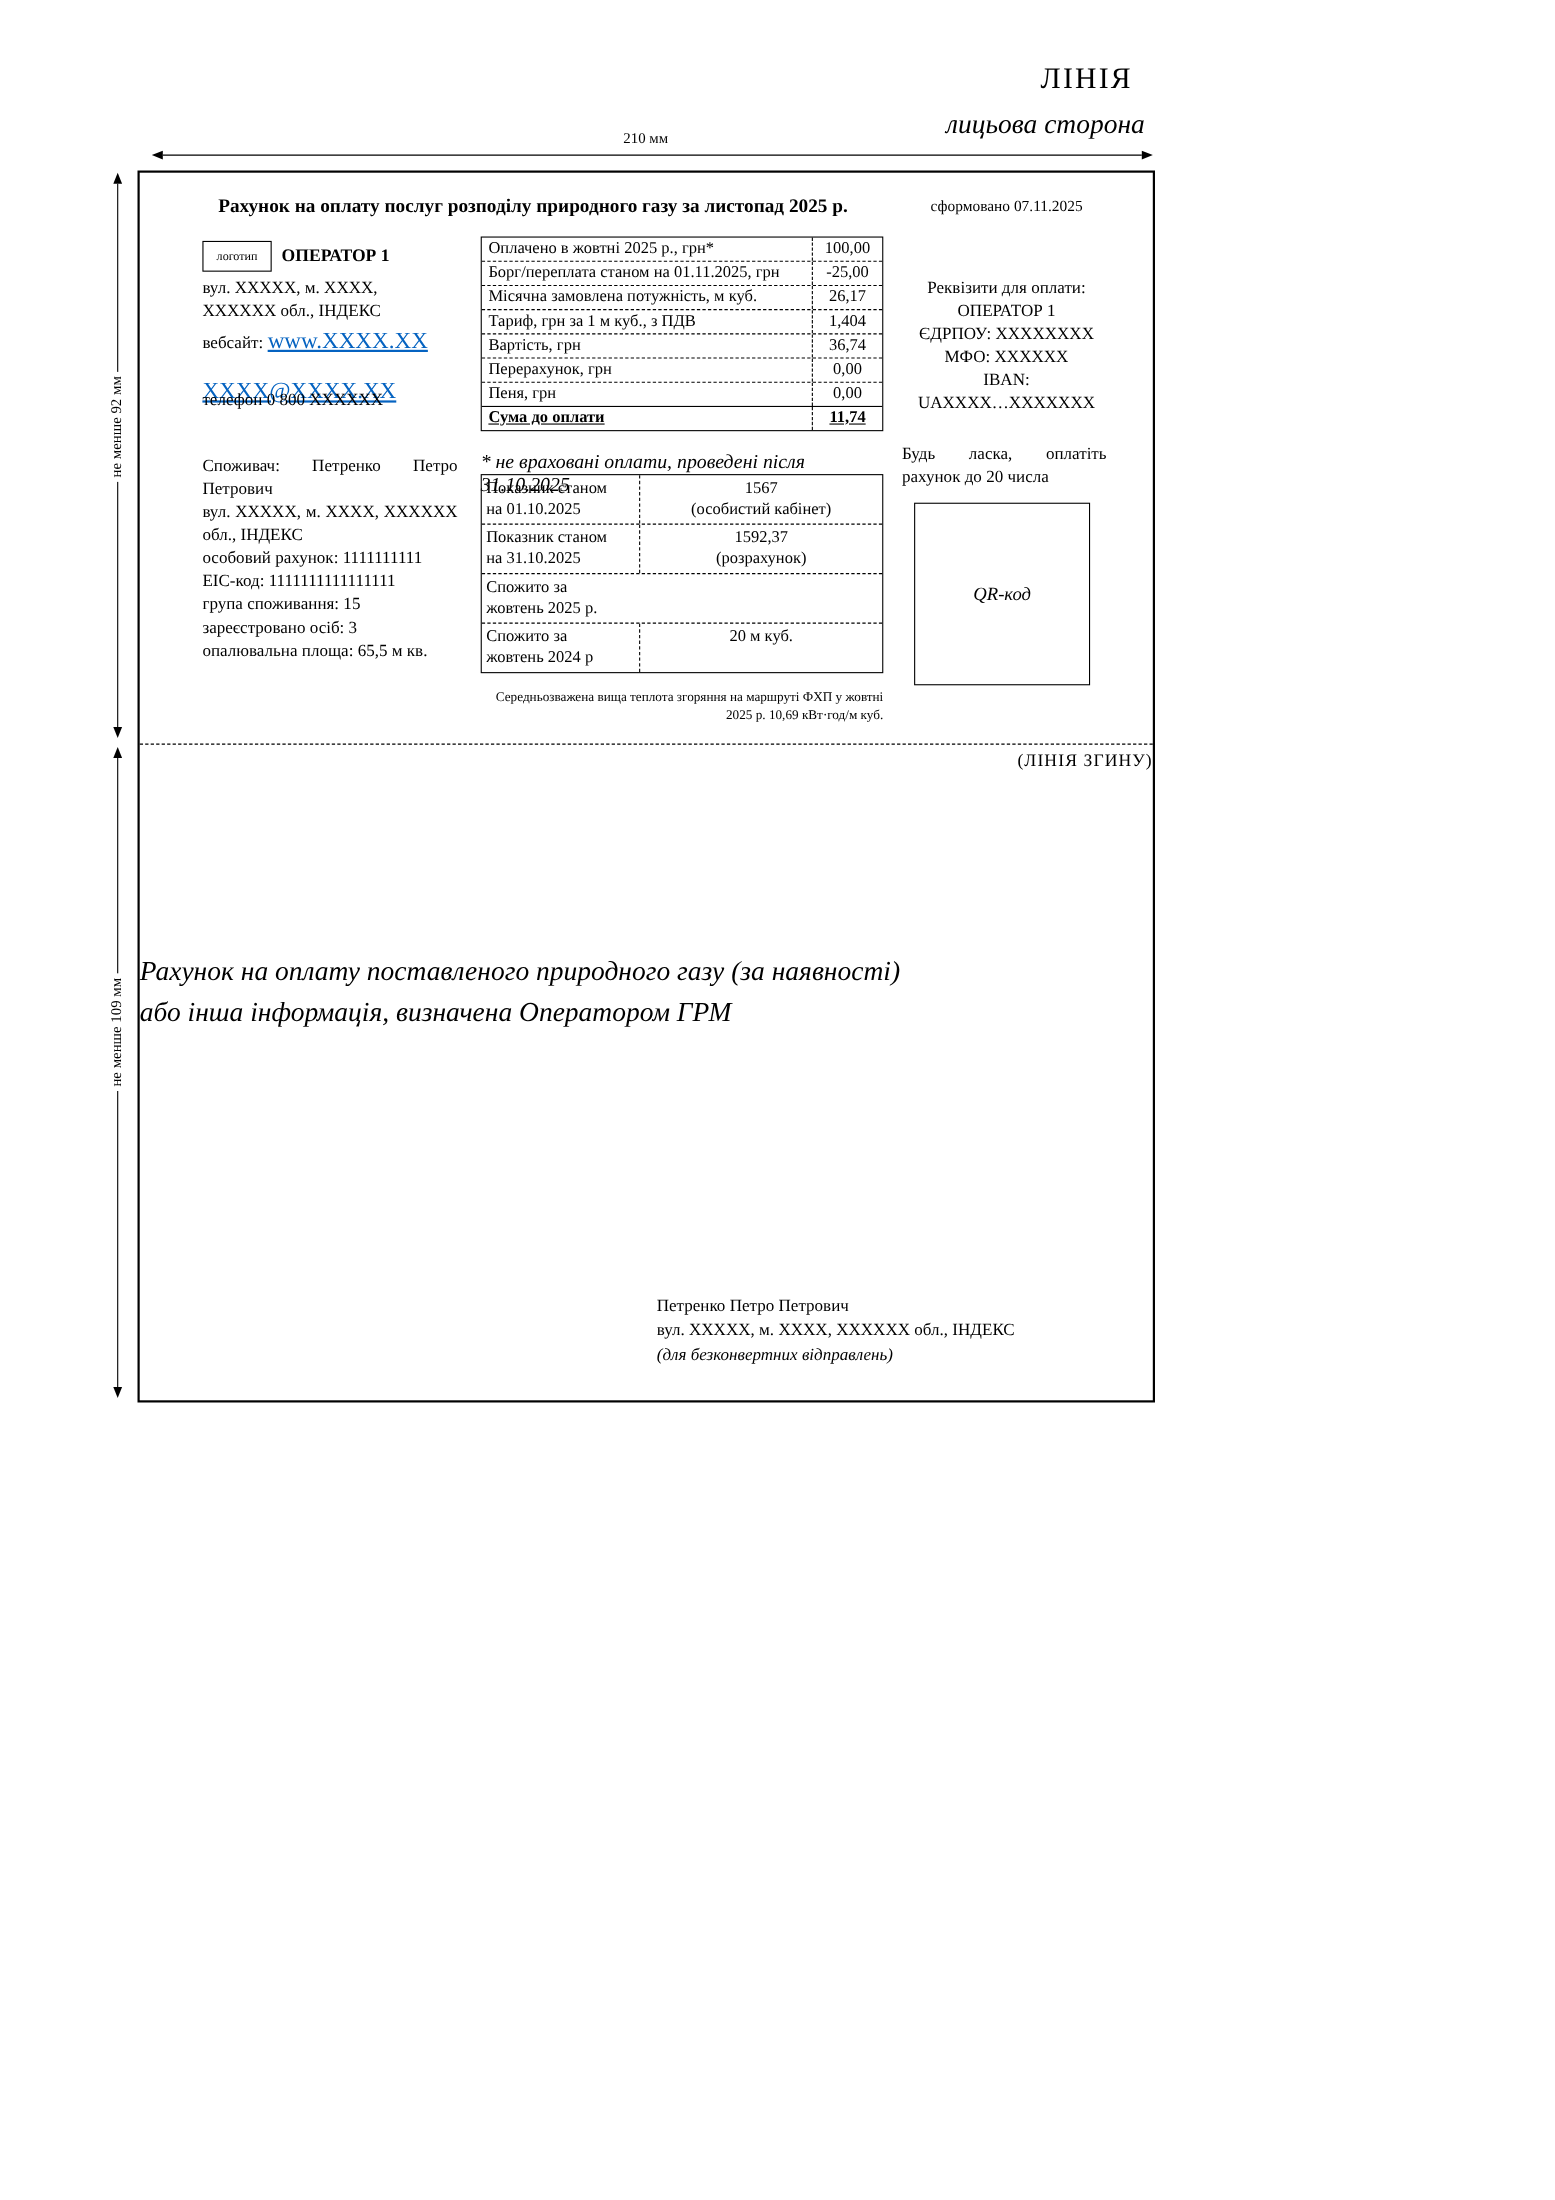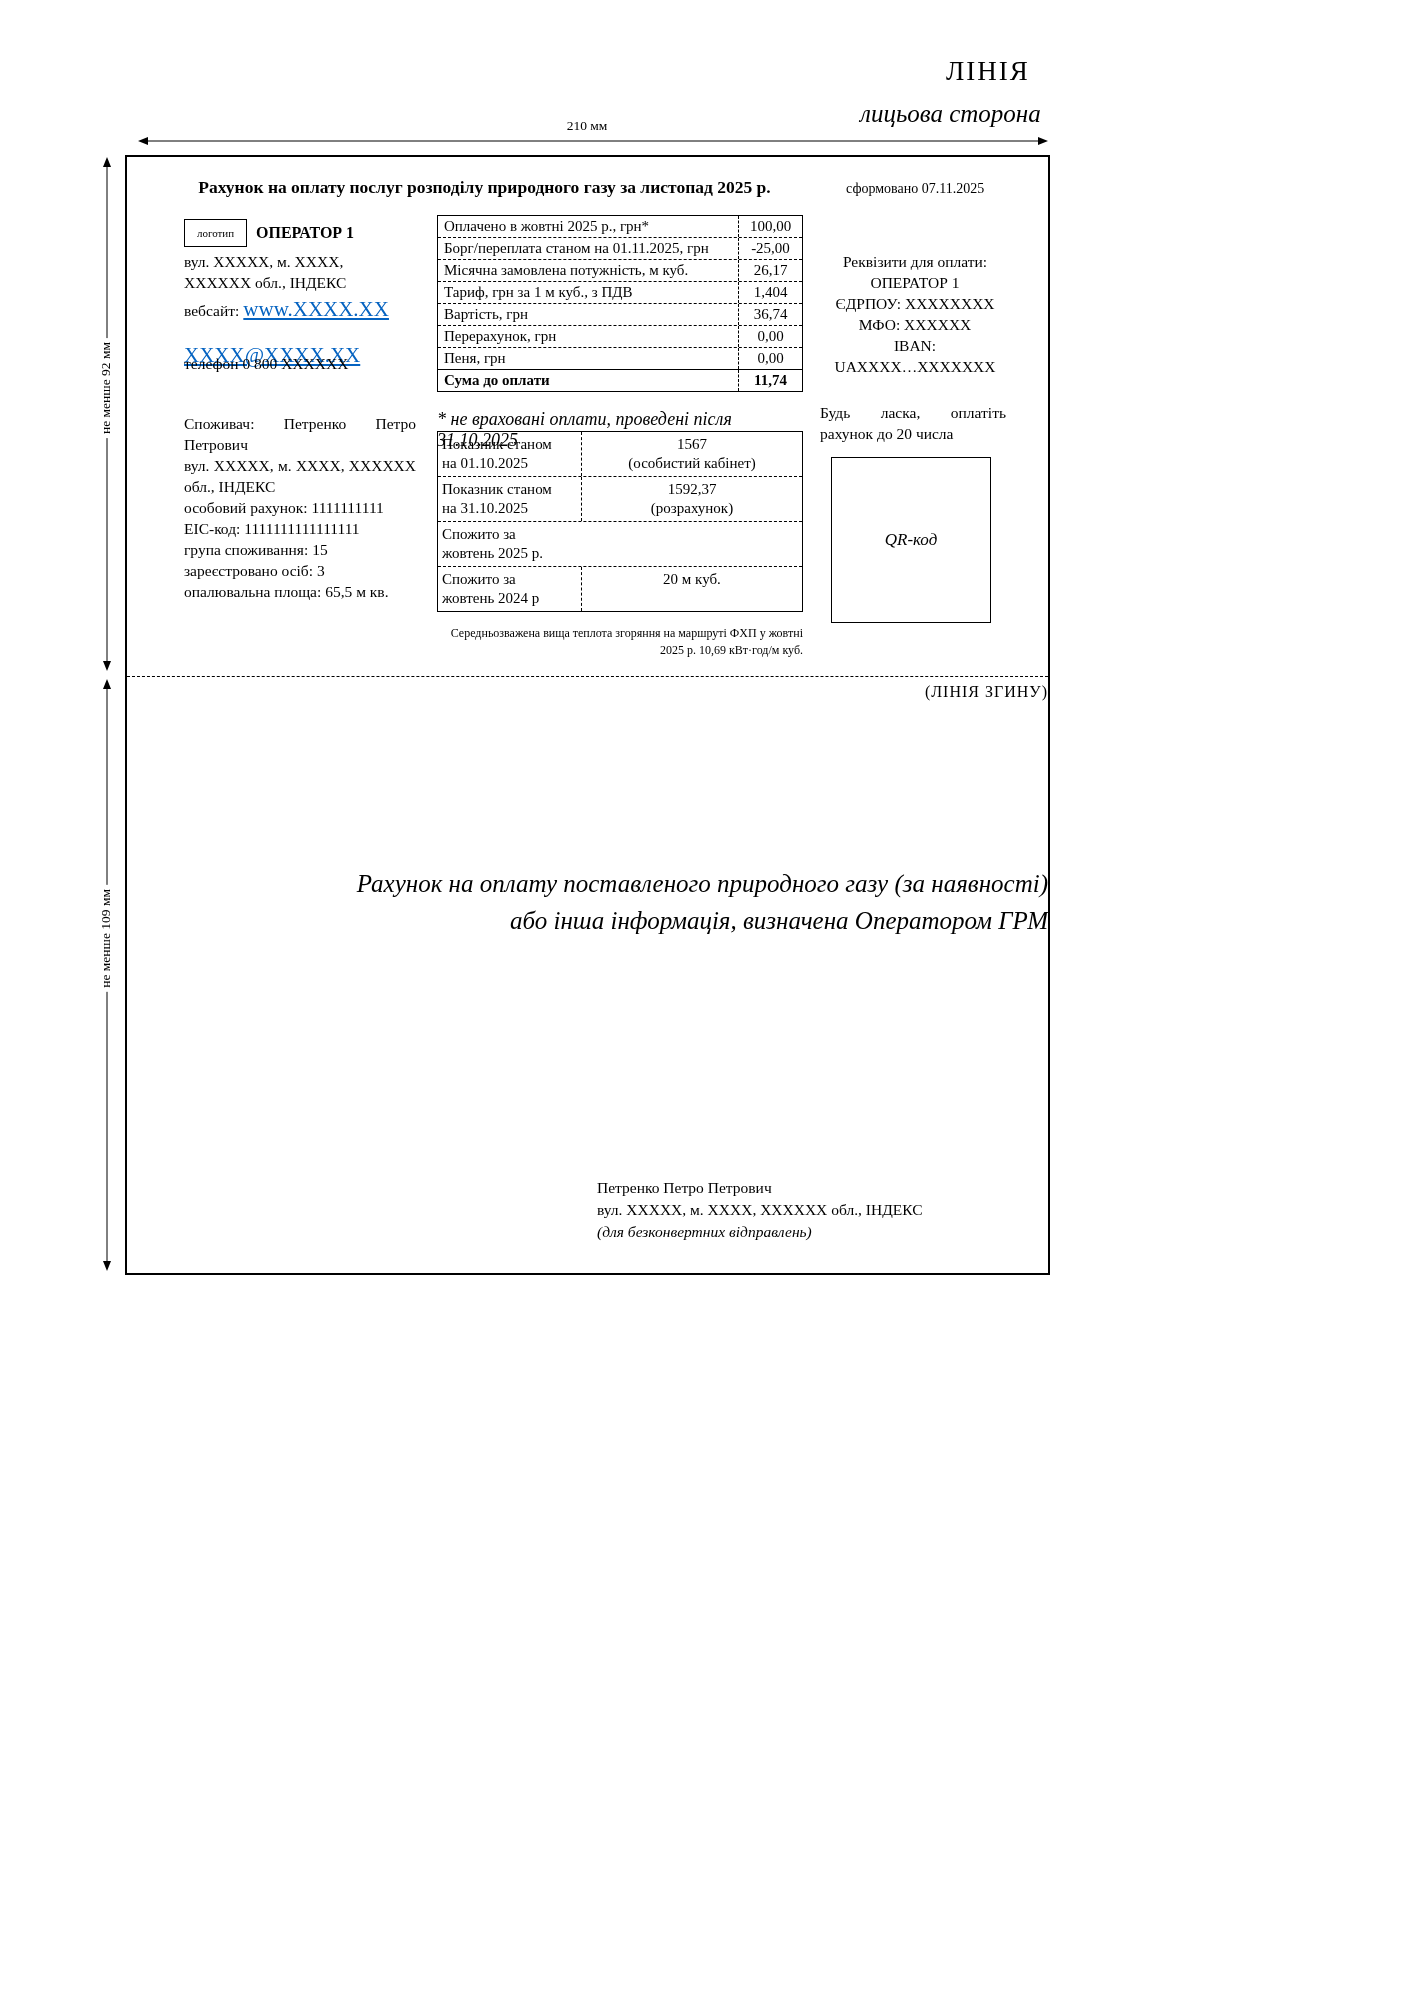--- a/index.html
+++ b/index.html
@@ -23,42 +23,42 @@
   .op-name { left:129px; top:67px; font-weight:bold; font-size:16px; }
   .txt { font-size:15.5px; }
   .link { color:#0563C1; text-decoration:underline; font-size:21px; font-family:"Liberation Serif", serif; }
 
   .consumer { left:57px; top:256px; width:232px; font-size:15.5px; line-height:21px; }
   .consumer p { text-align:justify; }
 
   .ctable { left:310px; top:58px; width:366px; border:1.5px solid #000; font-size:15px; }
   .crow { display:flex; border-top:1px dashed #000; }
   .crow:first-child { border-top:none; }
-  .crow.total { border-top:1.5px solid #000; font-weight:bold; }
+  .crow.total { border-top:1.5px solid #000; font-weight:bold;text-decoration:underline; }
   .clabel { width:300px; padding:1px 6px; text-align:justify; line-height:19px; }
   .cvalue { flex:1; border-left:1px dashed #000; text-align:center; padding:1px 4px; line-height:19px; }
 
   .footnote { left:310px; top:252px; width:366px; text-align:left; font-style:italic; font-size:18px; }
 
   .rtable { left:310px; top:274px; width:366px; border:1.5px solid #000; font-size:15px; }
   .rrow { display:flex; border-top:1px dashed #000; }
   .rrow:first-child { border-top:none; }
   .rlabel { width:143px; text-align:left; padding:3px 4px; line-height:19px; }
   .rvalue { flex:1; border-left:1px dashed #000; text-align:center; padding:3px 4px; line-height:19px; }
 
   .heat-note { left:310px; top:468px; width:366px; text-align:right; font-size:12px; line-height:17px; }
 
   .payment { left:688px; top:94px; width:200px; text-align:center; font-size:15.5px; line-height:21px; }
   .reminder { left:693px; top:245px; width:186px; text-align:justify; font-size:15.5px; line-height:21px; }
   .qr-box { left:704px; top:300px; width:160px; height:166px; border:1px solid #000; display:flex; align-items:center; justify-content:center; font-style:italic; font-size:17px; }
 
   .fold-line { left:0; top:519px; width:100%; border-top:1.5px dashed #000; }
   .fold-label { left:0; top:526px; width:100%; text-align:right; font-size:16px; letter-spacing:1px; }
 
-  .center-text { left:0; top:708px; width:100%; text-align:right; font-style:italic; font-size:25px; line-height:37px; }
+  .center-text { left:0; top:708px; width:100%; text-align:left; font-style:italic; font-size:25px; line-height:37px; }
 
   .recipient { left:470px; top:1020px; font-size:15.5px; line-height:22px; }
   .recipient .note { font-style:italic; }
 
   svg { position:absolute; overflow:visible; }
   svg line { stroke:#000; stroke-width:1; }
   svg polygon { fill:#000; }
 </style>
 </head>
 <body>

